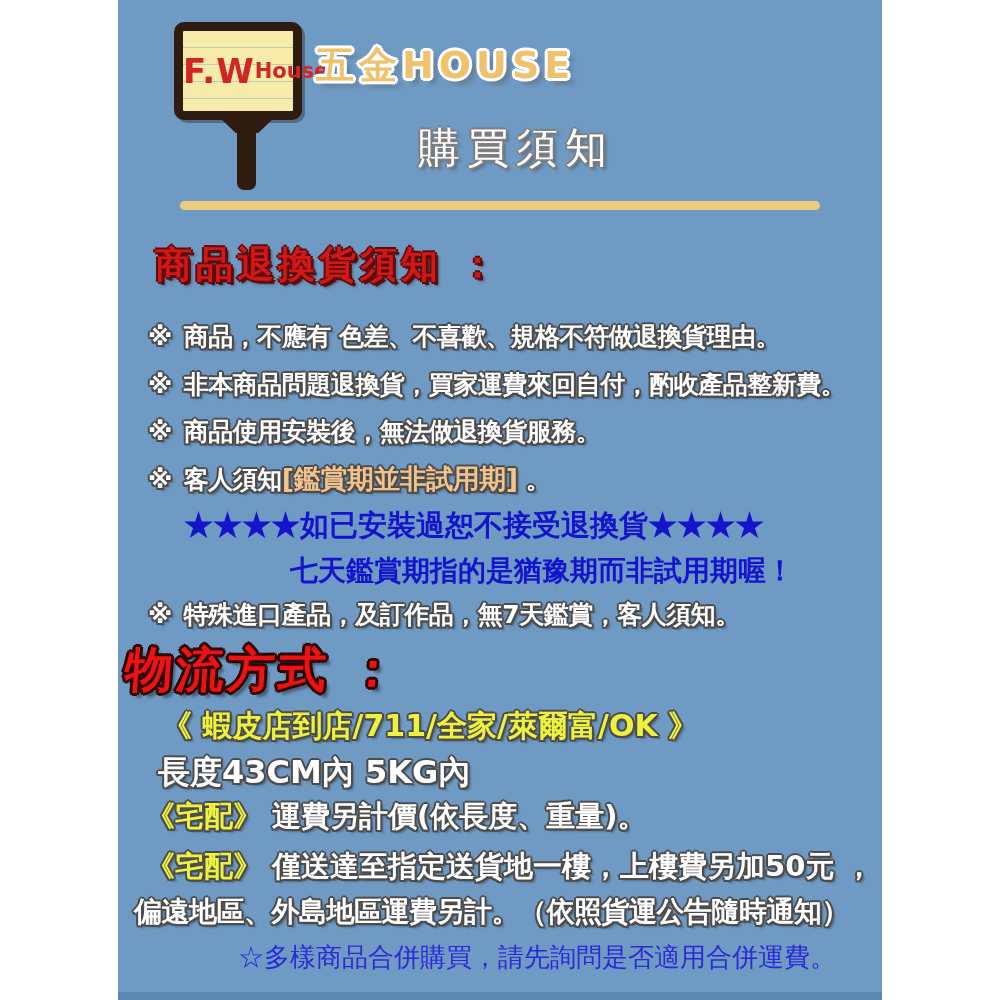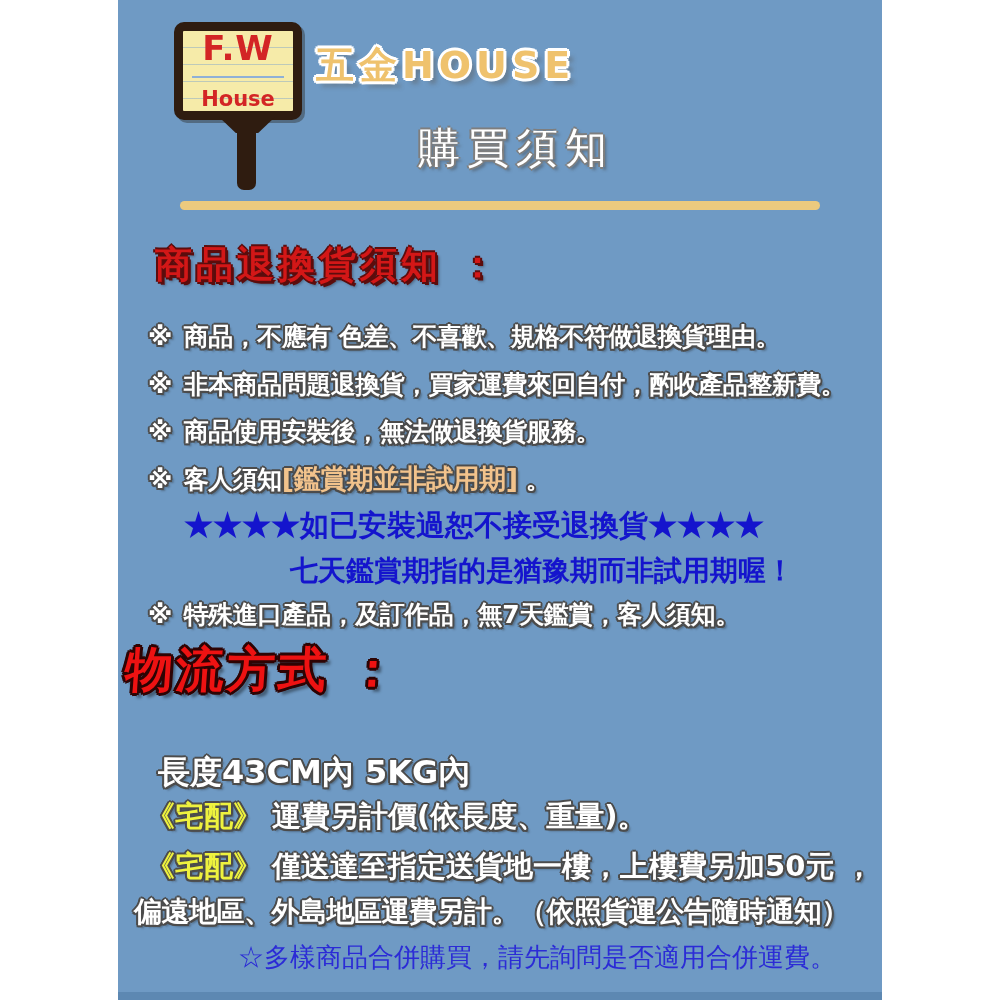--- a/index.html
+++ b/index.html
@@ -17,21 +17,21 @@
   }
   .abs{position:absolute;white-space:nowrap;}
 
   
   .sign-board{
     position:absolute;left:56px;top:22px;width:128px;height:98px;
     box-sizing:border-box;border:9px solid var(--sign-frame,#2f1c10);
     border-radius:10px;background:var(--sign-face,#f6eba9);
     background-image:repeating-linear-gradient(to bottom,
       rgba(255,255,255,0) 0 16px, rgba(120,160,205,0.45) 16px 17px);
-    display:flex;flex-direction:column;align-items:center;justify-content:space-between;
+    display:flex;flex-direction:row;align-items:center;justify-content:flex-start;
     box-shadow:3px 3px 0 rgba(30,20,10,.35);
   }
   .sign-fw{color:var(--sign-red,#d32525);font-weight:bold;font-size:34px;line-height:34px;letter-spacing:1px;}
   .sign-rule{width:92px;height:2px;background:#8fb0d6;margin:2px 0 1px 0;}
   .sign-house{color:var(--sign-red,#d32525);font-weight:bold;font-size:21px;line-height:23px;}
   .sign-mount{
     position:absolute;left:101px;top:117px;width:56px;height:16px;
     background:var(--sign-frame,#2f1c10);
     clip-path:polygon(0 0,100% 0,70% 100%,30% 100%);
   }
@@ -132,20 +132,21 @@
 
     <div class="abs blue-serif" style="left:66px;top:506px;font-size:29px;">★★★★如已安裝過恕不接受退換貨★★★★</div>
     <div class="abs blue-serif" style="left:172px;top:552px;font-size:28px;">七天鑑賞期指的是猶豫期而非試用期喔！</div>
 
     <div class="abs pop white bullet" style="left:30px;top:598px;">
       <span class="marker">※</span><span>特殊進口產品，及訂作品，無7天鑑賞，客人須知。</span>
     </div>
 
     <div class="abs logi-h">物流方式 ：</div>
 
+    <div class="abs pop yellow" style="left:44px;top:706px;font-size:30px;">《 蝦皮店到店/711/全家/萊爾富/OK 》</div>
     <div class="abs pop white" style="left:40px;top:751px;font-size:32px;">長度43CM內 5KG內</div>
 
     <div class="abs pop white" style="left:28px;top:797px;font-size:29px;">
       <span class="yellow">《宅配》</span> <span>運費另計價(依長度、重量)。</span>
     </div>
     <div class="abs pop white" style="left:28px;top:847px;font-size:29px;">
       <span class="yellow">《宅配》</span> <span>僅送達至指定送貨地一樓，上樓費另加50元 ，</span>
     </div>
 
     <div class="abs pop white" style="left:16px;top:893px;font-size:28px;letter-spacing:-0.5px;">偏遠地區、外島地區運費另計。（依照貨運公告隨時通知）</div>

